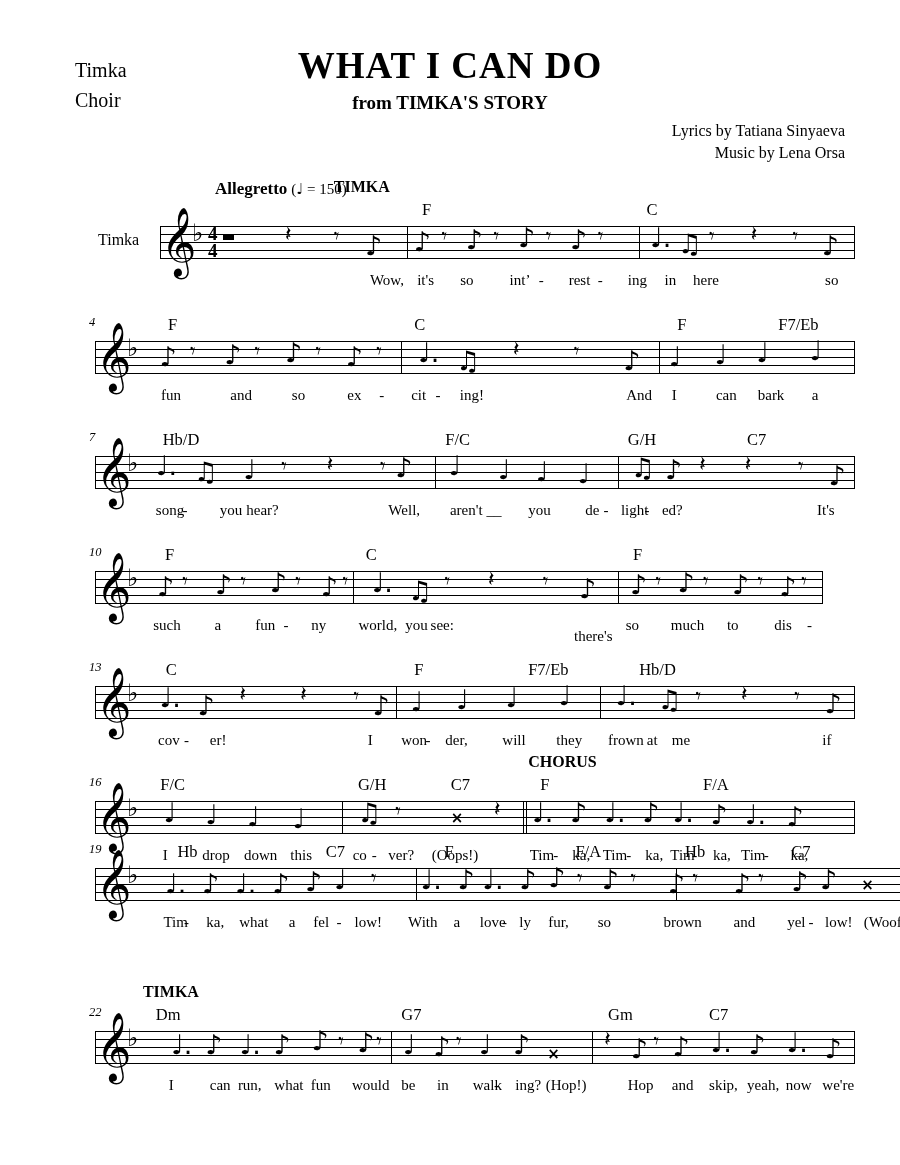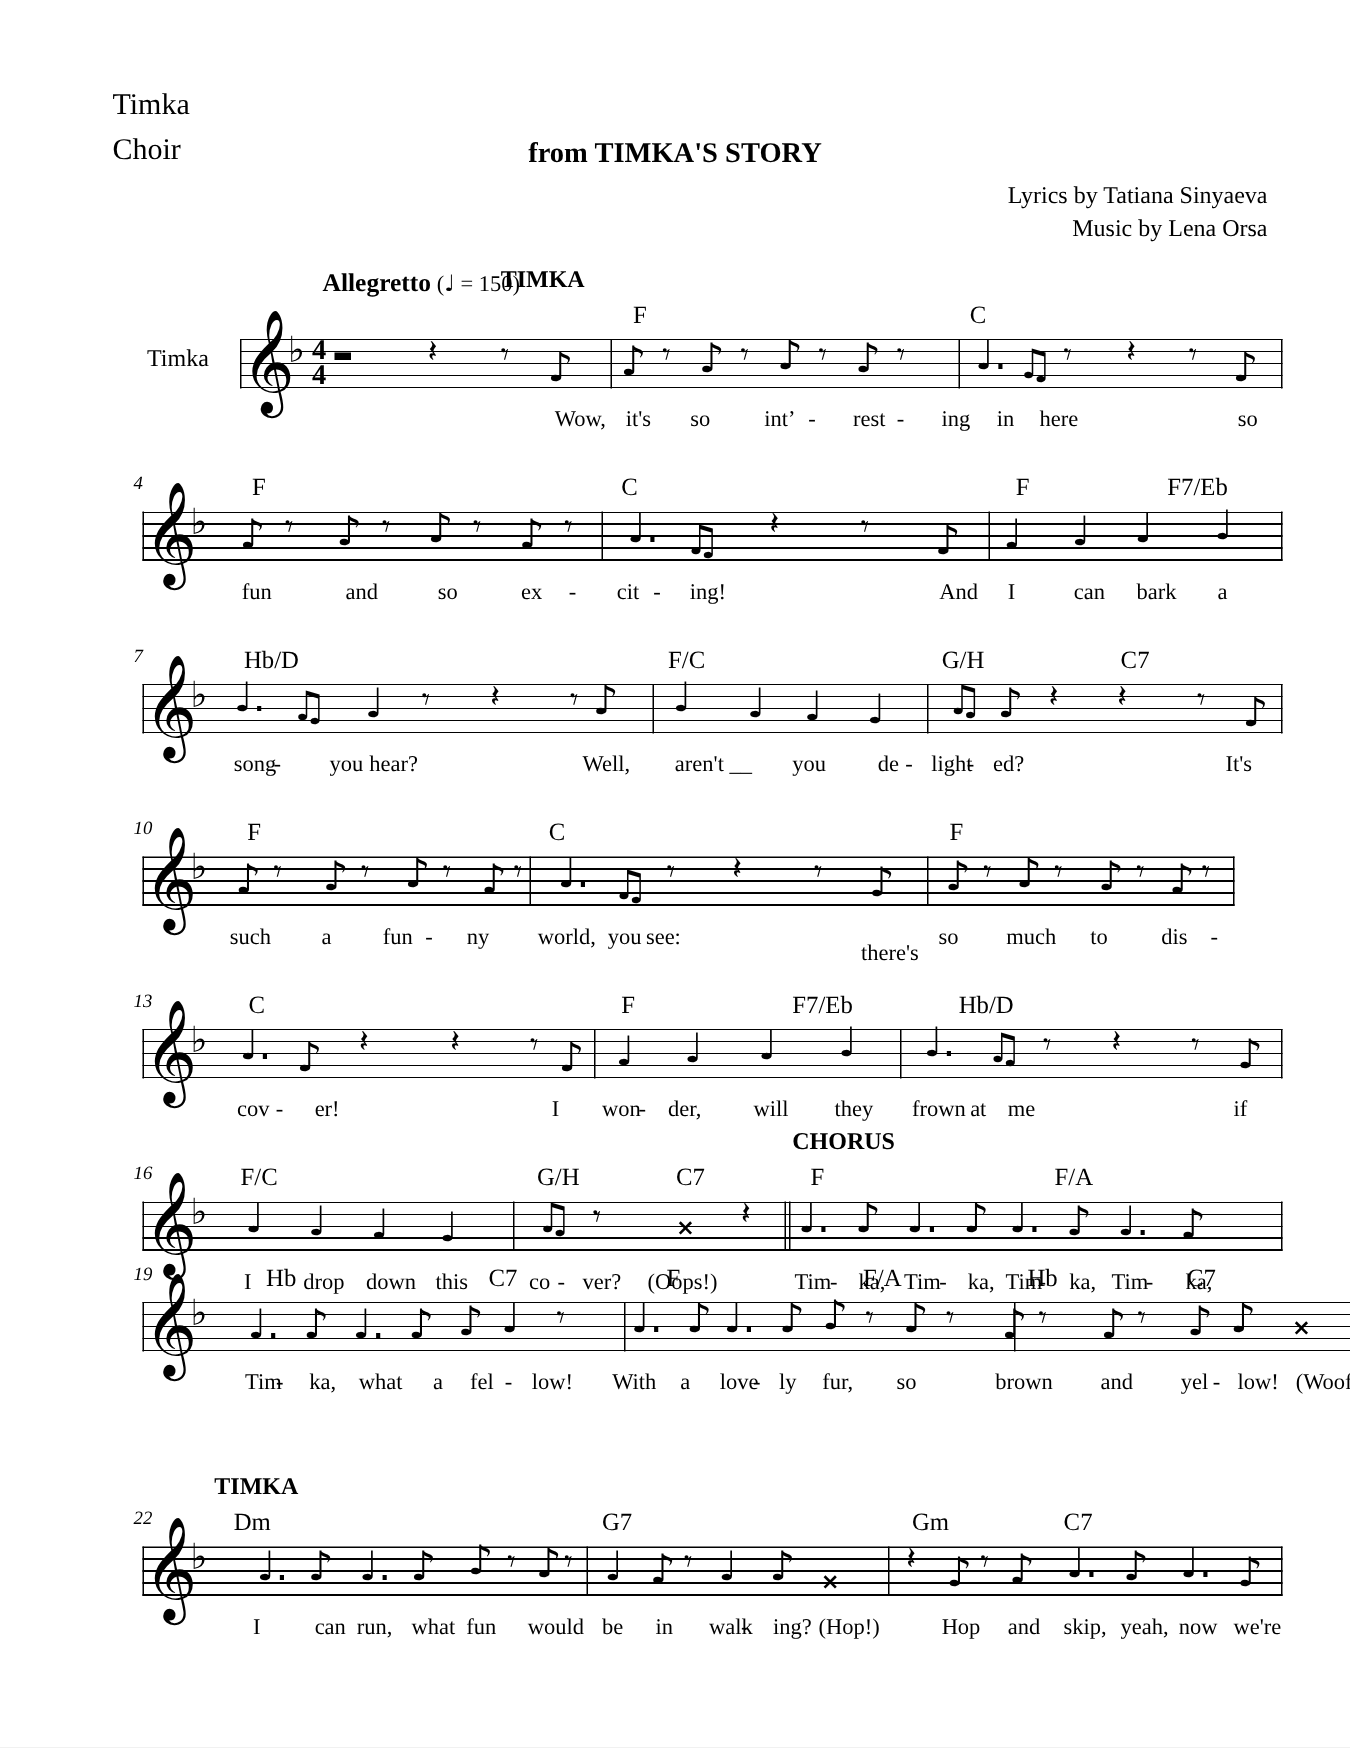--- a/index.html
+++ b/index.html
@@ -37,20 +37,21 @@
 </head>
 <body>
 
 <div class="page">
 
   <div class="part-label">
     <div>Timka</div>
     <div>Choir</div>
   </div>
 
+  <h1 class="title">WHAT I CAN DO</h1>
   <h2 class="subtitle">from TIMKA'S STORY</h2>
 
   <div class="credits">
     <div>Lyrics by Tatiana Sinyaeva</div>
     <div>Music by Lena Orsa</div>
   </div>
 
   <div class="tempo">
     <b>Allegretto</b>
     <span>(</span><span class="mus">♩</span>

